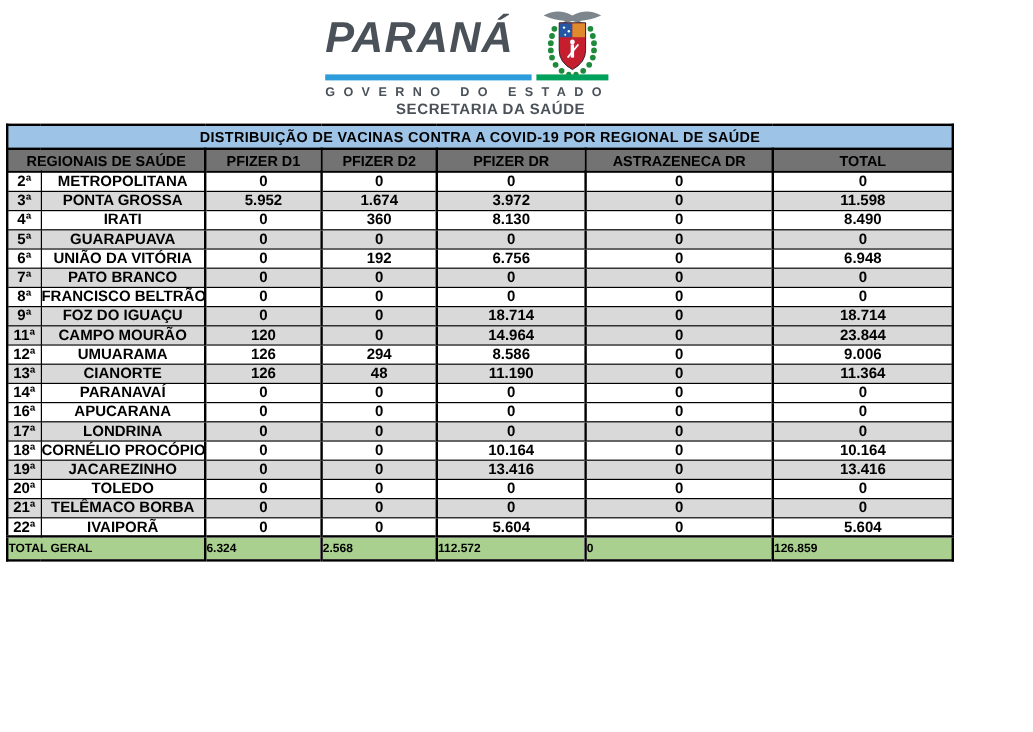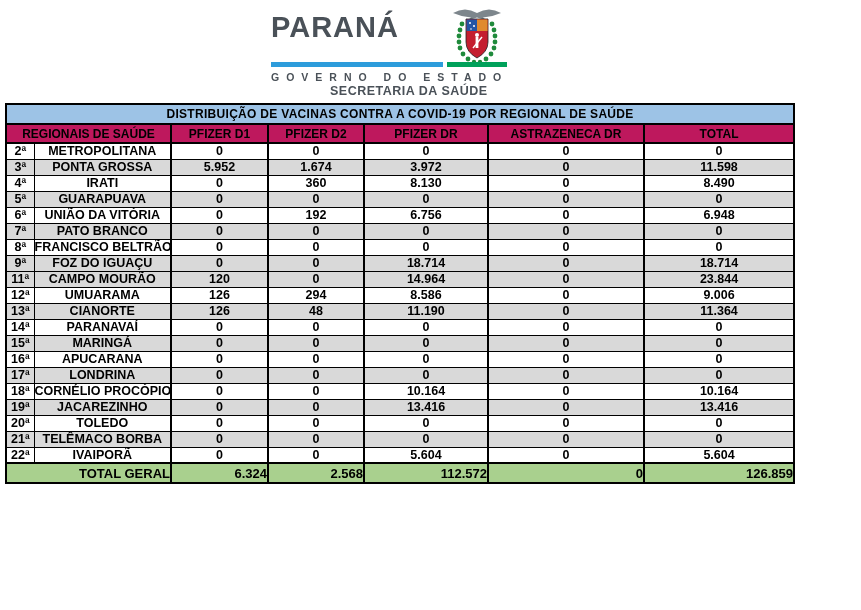--- a/index.html
+++ b/index.html
@@ -5,49 +5,49 @@
   :root{
     --title_bg:#9DC3E6; --stripe_bg:#D9D9D9; --total_bg:#A9D08E;
     --brand_text:#4A5158; --blue_bar:#2D9CDB; --green_bar:#00A15A; --border:#000000;
   }
   *{box-sizing:border-box;}
   body{margin:0;background:#ffffff;}
   .page{position:relative;width:861px;height:610px;background:#ffffff;overflow:hidden;
         font-family:"Liberation Sans","DejaVu Sans",sans-serif;color:#000;}
 
   
-  .brand{position:absolute;left:271px;top:13px;font-size:29px;font-weight:bold;
-         letter-spacing:1px;color:var(--brand_text);line-height:1;}
+  .brand{position:absolute;left:271px;top:13px;font-size:36px;font-weight:bold;
+         letter-spacing:1px;color:var(--brand_text);line-height:1;font-style:italic;}
   .coat{position:absolute;left:447px;top:4px;width:60px;height:60px;}
   .blue-bar{position:absolute;left:271px;top:62px;width:172px;height:5px;background:var(--blue_bar);}
   .green-bar{position:absolute;left:447px;top:62px;width:60px;height:5px;background:var(--green_bar);}
   .tagline{position:absolute;left:271px;top:71px;width:250px;font-size:10.5px;font-weight:600;
            letter-spacing:7px;color:var(--brand_text);white-space:nowrap;}
   .subtitle{position:absolute;left:330px;top:84px;width:200px;text-align:left;
             font-size:12.5px;font-weight:bold;letter-spacing:0.5px;color:var(--brand_text);}
 
   
   table.vax{position:absolute;left:5px;top:103px;width:788px;border-collapse:collapse;
             table-layout:fixed;border:2px solid var(--border);}
   table.vax td,table.vax th{font-weight:bold;color:#000;padding:0;overflow:hidden;
             white-space:nowrap;vertical-align:middle;}
   tr.title-row td{background:var(--title_bg);border:2px solid var(--border);text-align:center;
             font-size:12px;height:20px;letter-spacing:0.3px;}
-  tr.header-row th{background:#be185d;border:2px solid var(--border);text-align:center;
+  tr.header-row th{background:#737373;border:2px solid var(--border);text-align:center;
             font-size:12px;height:19px;}
   tbody.rows td{border:1px solid var(--border);font-size:12.5px;height:16px;text-align:center;line-height:1;}
   tbody.rows tr.stripe td{background:var(--stripe_bg);}
   td.c-num{text-align:right;padding-right:2px;}
   td.c-region{text-align:left;padding-left:4px;}
   tbody.rows td.c-d1, tbody.rows td.c-d2, tbody.rows td.c-dr,
   tbody.rows td.c-az, tbody.rows td.c-total,
   tfoot td.c-d1, tfoot td.c-d2, tfoot td.c-dr, tfoot td.c-az, tfoot td.c-total{
     border-left:2px solid var(--border);}
   tfoot td{background:var(--total_bg);border:1px solid var(--border);border-top:2px solid var(--border);
-           font-size:13px;height:20px;text-align:right;}
+           font-size:10px;height:20px;text-align:left;}
 </style>
 </head>
 <body>
 
 <div class="page">
 
   <div>
     <div class="brand">PARANÁ</div>
 
     <svg class="coat" viewBox="0 0 60 60">
@@ -216,29 +216,20 @@
         </tr>
         <tr>
           <td class="c-num">14ª</td>
           <td class="c-region">PARANAVAÍ</td>
           <td class="c-d1">0</td>
           <td class="c-d2">0</td>
           <td class="c-dr">0</td>
           <td class="c-az">0</td>
           <td class="c-total">0</td>
         </tr>
-        <tr class="stripe">
-          <td class="c-num">15ª</td>
-          <td class="c-region">MARINGÁ</td>
-          <td class="c-d1">0</td>
-          <td class="c-d2">0</td>
-          <td class="c-dr">0</td>
-          <td class="c-az">0</td>
-          <td class="c-total">0</td>
-        </tr>
         <tr>
           <td class="c-num">16ª</td>
           <td class="c-region">APUCARANA</td>
           <td class="c-d1">0</td>
           <td class="c-d2">0</td>
           <td class="c-dr">0</td>
           <td class="c-az">0</td>
           <td class="c-total">0</td>
         </tr>
         <tr class="stripe">

